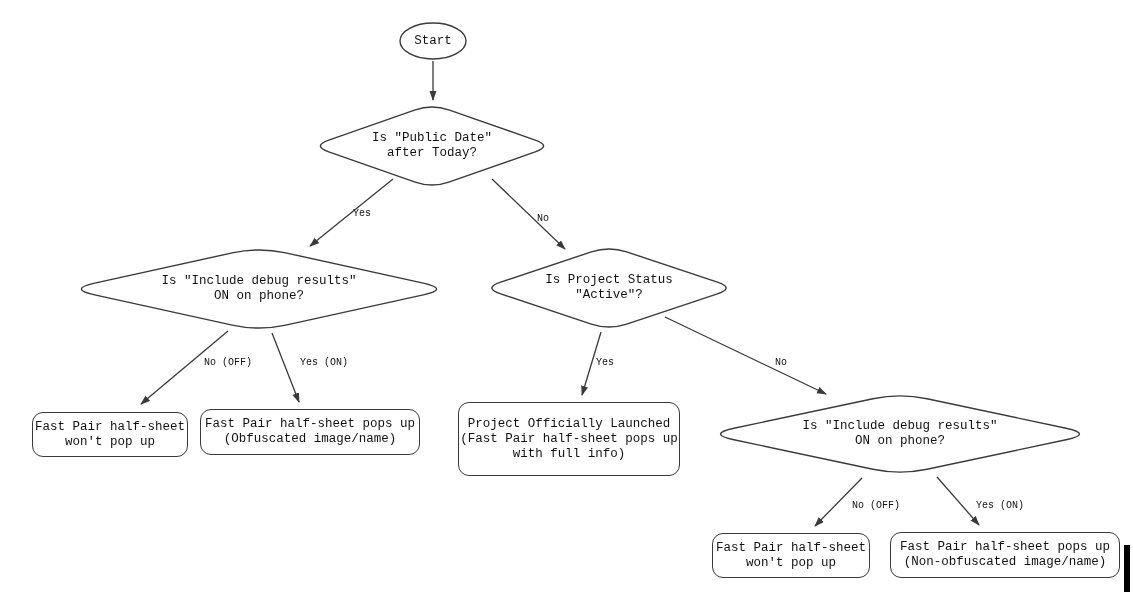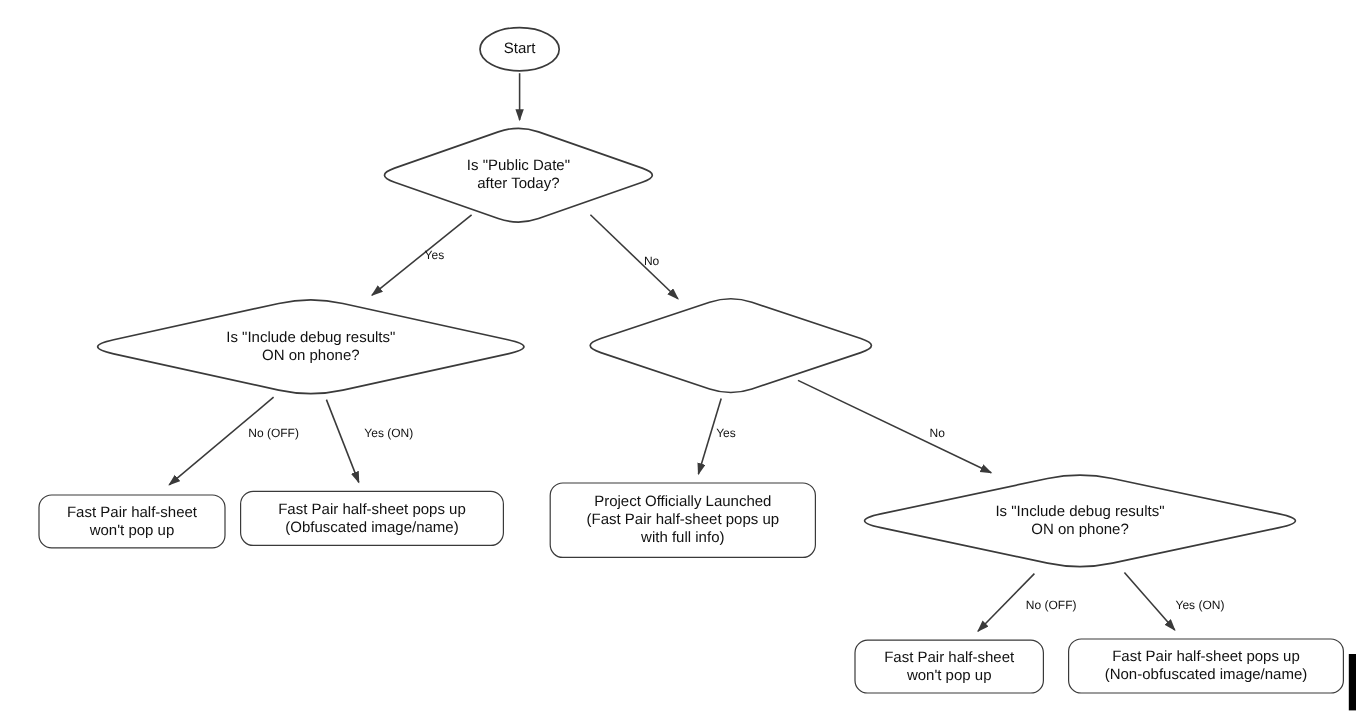--- a/index.html
+++ b/index.html
@@ -1,21 +1,21 @@
 <!DOCTYPE html>
 <html><head>
 <meta charset="utf-8">
 <style>
   html, body { margin: 0; padding: 0; background: #ffffff; }
   #stage {
     position: relative;
     width: 1133px;
     height: 598px;
     background: var(--bg-color, #ffffff);
-    font-family: Liberation Sans, sans-serif;
+    font-family: Liberation Mono, monospace;
     color: var(--text-color, #111111);
     overflow: hidden;
   }
   #edges-shapes { position: absolute; left: 0; top: 0; }
   .shape {
     fill: #ffffff;
     stroke: var(--stroke-color, #3a3a3a);
     stroke-width: 1.4;
   }
   .edge {
@@ -87,28 +87,30 @@
     <line class="edge" x1="665" y1="317" x2="826" y2="394" marker-end="url(#arrow)"></line>
     <line class="edge" x1="862" y1="478" x2="815" y2="526" marker-end="url(#arrow)"></line>
     <line class="edge" x1="937" y1="477" x2="979" y2="525" marker-end="url(#arrow)"></line>
   </svg>
 
   <div class="node-label" style="left:433px; top:41px;">Start</div>
   <div class="node-label" style="left:432px; top:146px;">Is "Public Date"
 after Today?</div>
   <div class="node-label" style="left:259px; top:289px;">Is "Include debug results"
 ON on phone?</div>
+  <div class="node-label" style="left:609px; top:288px;">Is Project Status
+"Active"?</div>
   <div class="node-label" style="left:900px; top:434px;">Is "Include debug results"
 ON on phone?</div>
 
   <div class="outcome-box" style="left:32px;  top:412px; width:156px; height:45px;">Fast Pair half-sheet
 won't pop up</div>
   <div class="outcome-box" style="left:200px; top:409px; width:220px; height:46px;">Fast Pair half-sheet pops up
 (Obfuscated image/name)</div>
-  <div class="outcome-box" style="left:458px; top:402px; width:222px; height:63px;">Project Officially Launched
+  <div class="outcome-box" style="left:458px; top:402px; width:222px; height:74px;">Project Officially Launched
 (Fast Pair half-sheet pops up
 with full info)</div>
   <div class="outcome-box" style="left:712px; top:533px; width:158px; height:45px;">Fast Pair half-sheet
 won't pop up</div>
   <div class="outcome-box" style="left:890px; top:532px; width:230px; height:46px;">Fast Pair half-sheet pops up
 (Non-obfuscated image/name)</div>
 
   <div class="edge-label" style="left:362px; top:213px;">Yes</div>
   <div class="edge-label" style="left:543px; top:218px;">No</div>
   <div class="edge-label" style="left:228px; top:362px;">No (OFF)</div>

